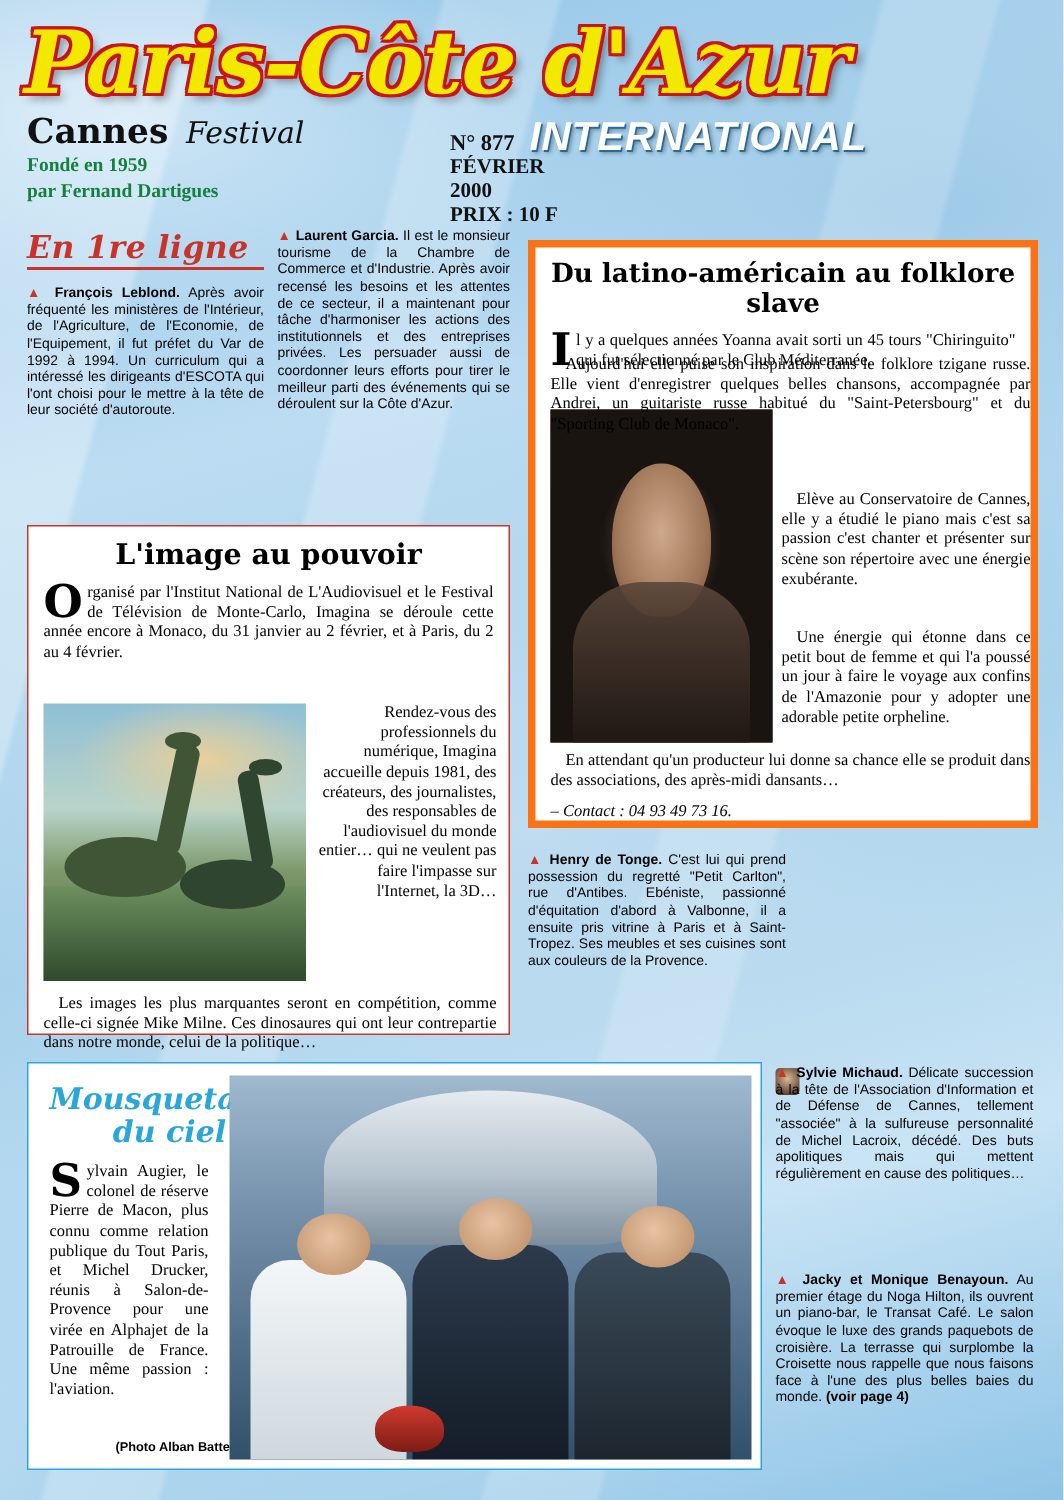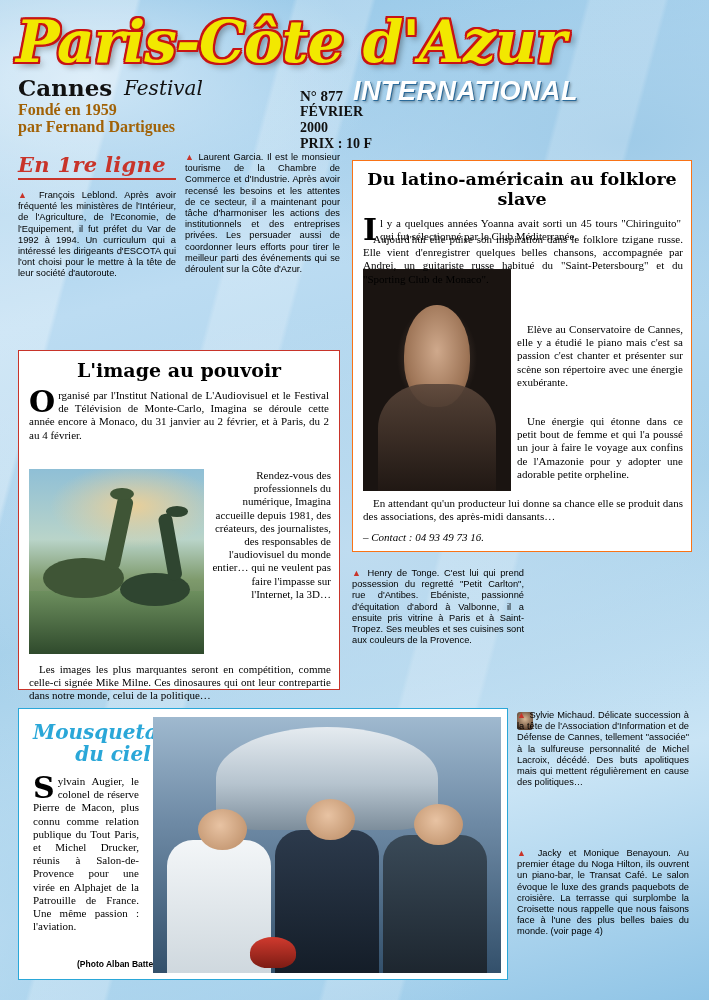--- a/index.html
+++ b/index.html
@@ -70,24 +70,24 @@
     left: 124px; top: 76px;
     font-family: "DejaVu Serif", serif;
     font-size: 20px;
     font-style: italic;
     color: #111;
   }
   .mast-founded {
     position: absolute;
     left: 18px; top: 101px;
     font-family: "Liberation Serif", serif;
-    font-size: 16px;
+    font-size: 13px;
     font-weight: bold;
     line-height: 17px;
-    color: #a16207;
+    color: #15803d;
   }
   .mast-issue {
     position: absolute;
     left: 300px; top: 76px;
     width: 160px;
     text-align: left;
     font-family: "Liberation Serif", serif;
     font-size: 14px;
     font-weight: bold;
     line-height: 16px;
@@ -127,21 +127,21 @@
     line-height: 13.2px;
     color: #000;
     text-align: justify;
   }
   .serif-txt p { margin: 0 0 6px 0; text-indent: 10px; }
 
   .tri {
     color: #c8342a;
     font-size: 9px;
   }
-  .lede { font-weight: normal; }
+  .lede { font-weight: bold; }
 
   
   #en-1re-ligne {
     left: 18px; top: 152px; width: 158px;
   }
   .hdr-red-script {
     font-family: "DejaVu Serif", serif;
     font-style: italic;
     font-weight: bold;
     font-size: 21px;
@@ -244,21 +244,21 @@
     font-family: "Liberation Sans", sans-serif;
     font-size: 8.5px;
     font-weight: bold;
     color: #000;
   }
   .contact-it {
     font-style: italic;
     font-family: "Liberation Serif", serif;
     font-size: 11px;
   }
-  .pink-frame { border: 1px solid #f97316; }
+  .pink-frame { border: 5px solid #f97316; }
   .cyan-frame { border: 1px solid #2aa7d8; }
 </style>
 </head>
 <body>
 
 <div class="page"></div>
 
 <div class="masthead">
   <div class="mast-title">Paris-Côte d'Azur</div>
   <div class="mast-cannes">Cannes</div>

